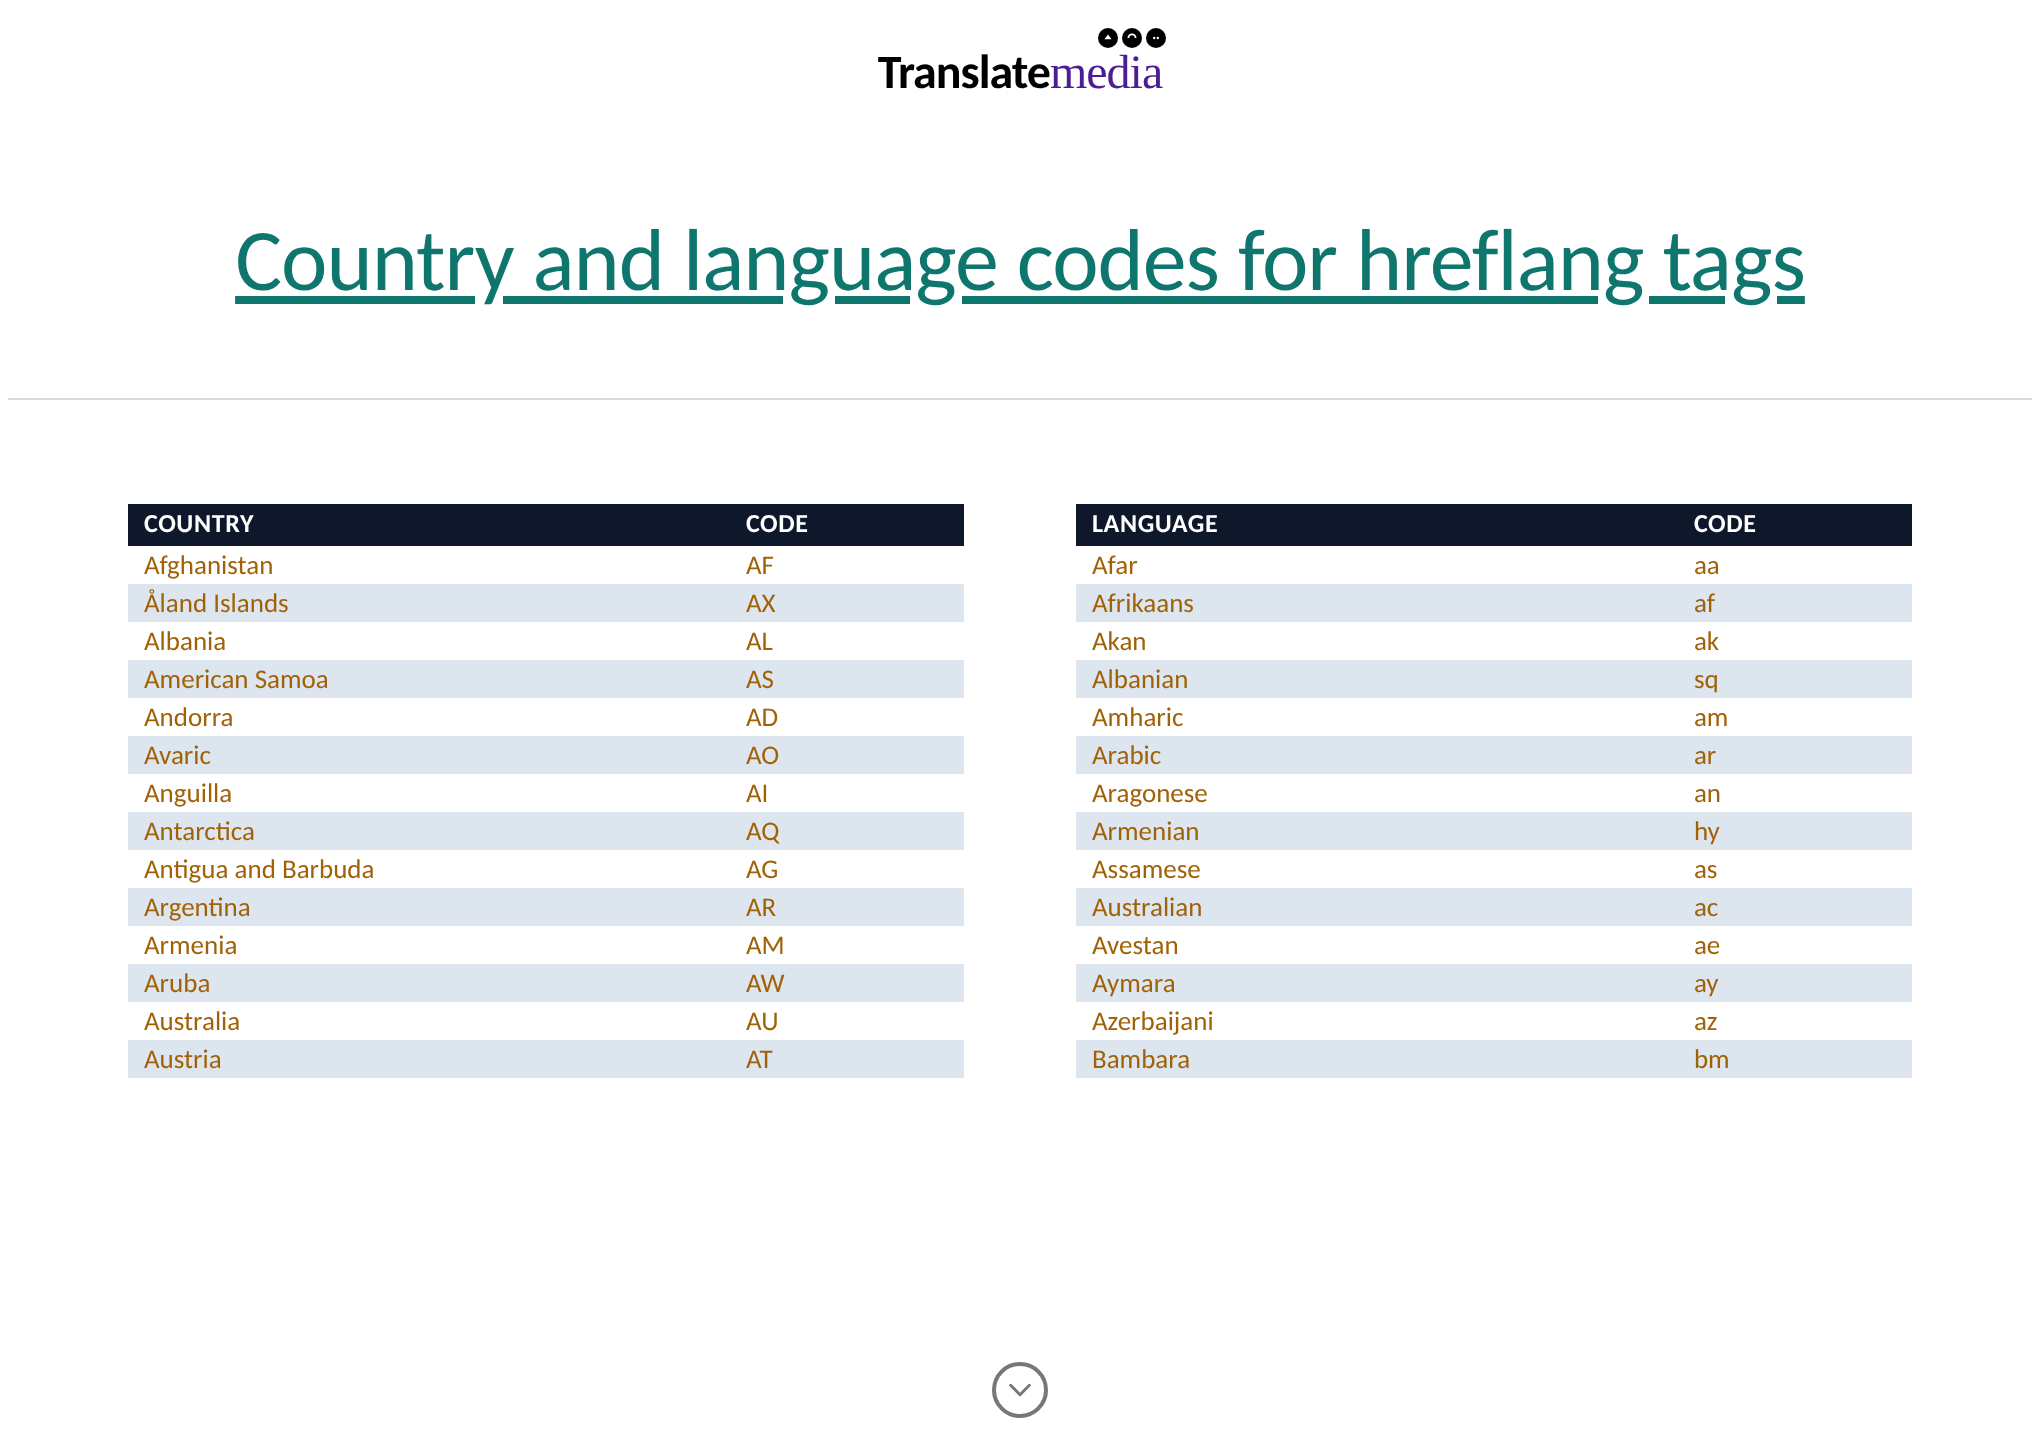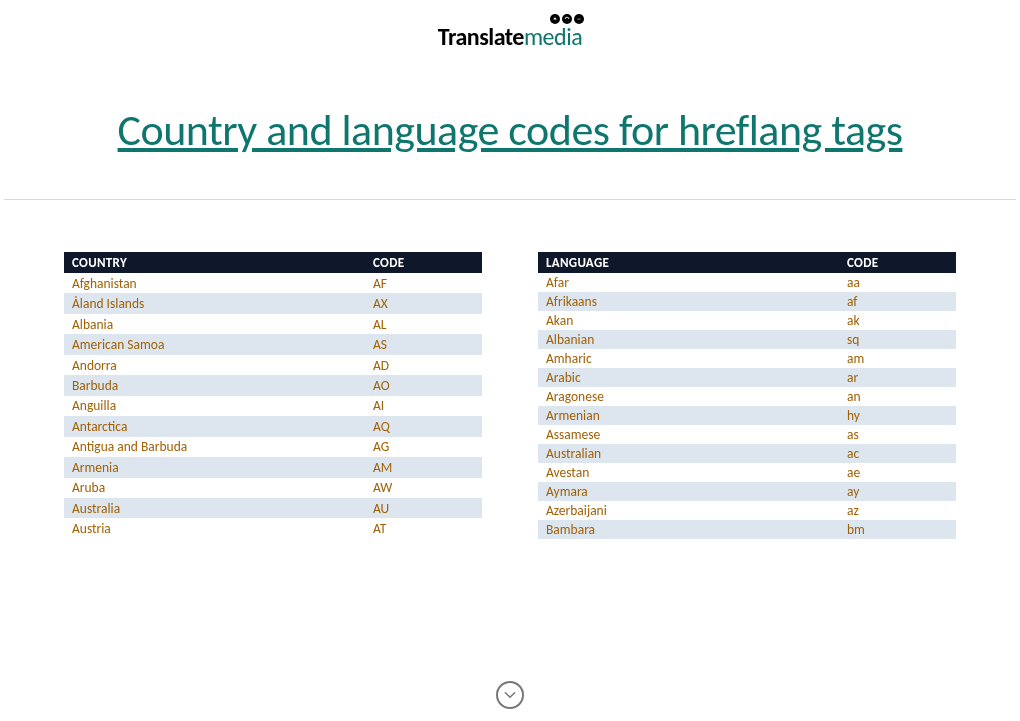--- a/index.html
+++ b/index.html
@@ -17,21 +17,21 @@
   }
   .logo-wrap {
     display: inline-block;
     position: relative;
   }
   .logo-text {
     font-size: 24px;
     letter-spacing: -0.5px;
   }
   .logo-bold { font-weight: 700; color: #000; }
-  .logo-light { font-weight: 400; color: #0f766e; }
+  .logo-light { font-weight: 400; color: #4c1d95; font-family: Liberation Serif, serif; }
   .logo-dots {
     position: absolute;
     top: -8px;
     right: -2px;
     display: flex;
     gap: 2px;
   }
   .logo-dot {
     width: 10px;
     height: 10px;
@@ -161,34 +161,38 @@
         </tr>
         <tr>
           <td>American Samoa</td>
           <td>AS</td>
         </tr>
         <tr>
           <td>Andorra</td>
           <td>AD</td>
         </tr>
         <tr>
-          <td>Barbuda</td>
+          <td>Avaric</td>
           <td>AO</td>
         </tr>
         <tr>
           <td>Anguilla</td>
           <td>AI</td>
         </tr>
         <tr>
           <td>Antarctica</td>
           <td>AQ</td>
         </tr>
         <tr>
           <td>Antigua and Barbuda</td>
           <td>AG</td>
+        </tr>
+        <tr>
+          <td>Argentina</td>
+          <td>AR</td>
         </tr>
         <tr>
           <td>Armenia</td>
           <td>AM</td>
         </tr>
         <tr>
           <td>Aruba</td>
           <td>AW</td>
         </tr>
         <tr>

